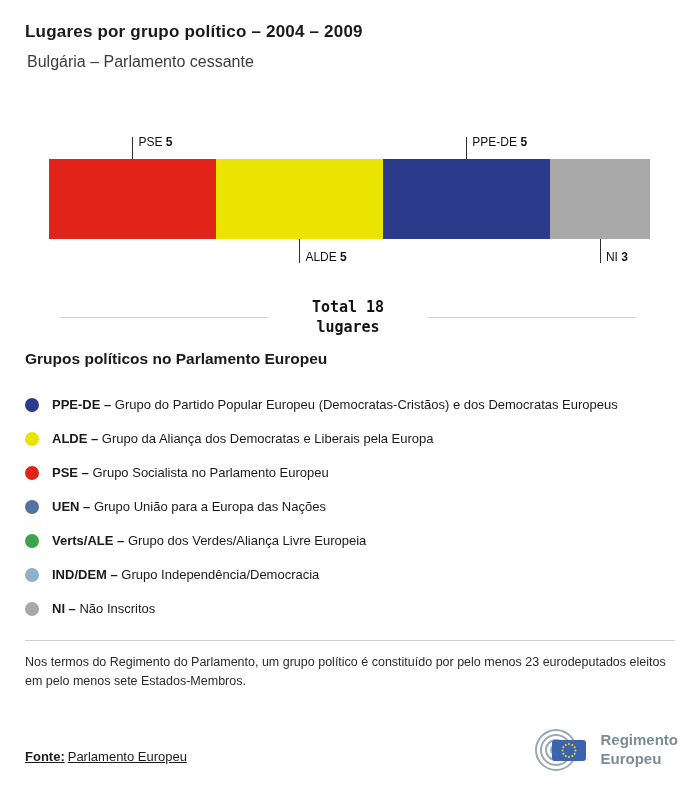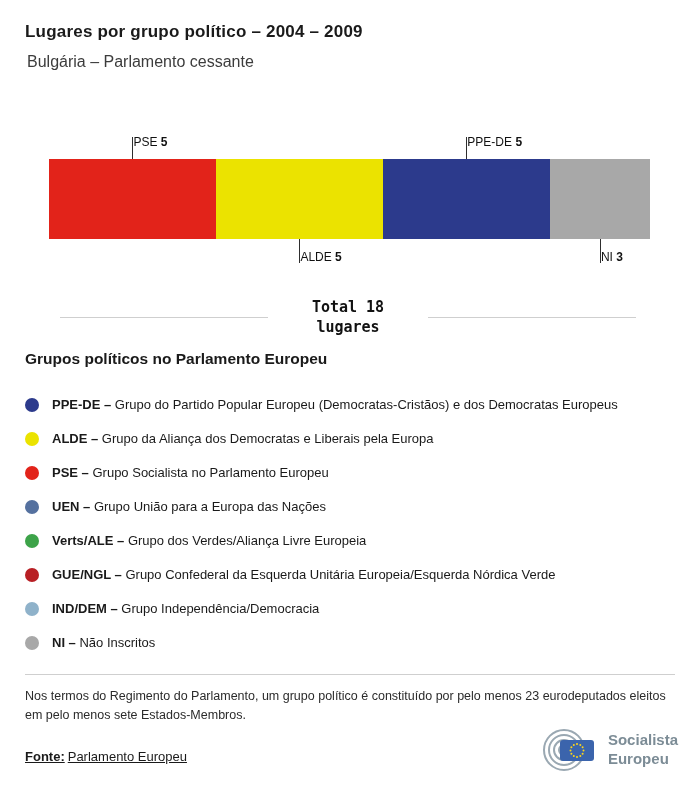--- a/index.html
+++ b/index.html
@@ -10,21 +10,21 @@
   .subtitle { margin:11px 0 0 27px; font-size:16px; font-weight:normal; color:#3c3c3c; }
 
   
   .chart { position:relative; margin:66px 50px 0 49px; }
   .labels-above { position:relative; height:22px; }
   .stacked-bar { display:flex; width:100%; height:80px; }
   .segment { height:100%; }
   .labels-below { position:relative; height:24px; }
   .seg-label { position:absolute; top:0; bottom:0; display:flex; }
   .seg-label .tick { width:1px; height:100%; background:#2e2e2e; flex:none; }
-  .seg-label .lab-text { font-size:12px; white-space:nowrap; color:#111; }
+  .seg-label .lab-text { margin-left:5px; font-size:12px; white-space:nowrap; color:#111; }
   .seg-label.above .lab-text { align-self:flex-start; margin-top:-2px; }
   .seg-label.below .lab-text { align-self:flex-end; margin-bottom:-1px; }
   .seg-label .lab-text b { font-weight:bold; }
 
   
   .total-row { display:flex; align-items:center; margin:34px 64px 0 60px; }
   .rule { flex:1; height:1px; background:#cfcfcf; }
   .total-text { margin:0 44px; font-family:"DejaVu Sans Mono", monospace; font-weight:bold;
                 font-size:15px; line-height:1.35; text-align:center; color:#111; }
 
@@ -109,24 +109,20 @@
       </div>
       <div class="legend-row">
         <span class="dot" style="background: rgb(85, 113, 159);"></span>
         <span class="legend-text"><b>UEN – </b>Grupo União para a Europa das Nações</span>
       </div>
       <div class="legend-row">
         <span class="dot" style="background: rgb(61, 163, 73);"></span>
         <span class="legend-text"><b>Verts/ALE – </b>Grupo dos Verdes/Aliança Livre Europeia</span>
       </div>
       <div class="legend-row">
-        <span class="dot" style="background: rgb(184, 31, 36);"></span>
-        <span class="legend-text"><b>GUE/NGL – </b>Grupo Confederal da Esquerda Unitária Europeia/Esquerda Nórdica Verde</span>
-      </div>
-      <div class="legend-row">
         <span class="dot" style="background: rgb(143, 178, 202);"></span>
         <span class="legend-text"><b>IND/DEM – </b>Grupo Independência/Democracia</span>
       </div>
       <div class="legend-row">
         <span class="dot" style="background: rgb(168, 168, 168);"></span>
         <span class="legend-text"><b>NI – </b>Não Inscritos</span>
       </div>
     </div>
 
   <hr class="note-divider">
@@ -154,19 +150,19 @@
           <circle cx="46.3" cy="30.1" r="1"></circle>
           <circle cx="43" cy="31" r="1"></circle>
           <circle cx="39.8" cy="30.1" r="1"></circle>
           <circle cx="37.4" cy="27.8" r="1"></circle>
           <circle cx="36.5" cy="24.5" r="1"></circle>
           <circle cx="37.4" cy="21.3" r="1"></circle>
           <circle cx="39.8" cy="18.9" r="1"></circle>
         </g>
       </svg>
       <div class="logo-text">
-        <div>Socialista</div>
+        <div>Regimento</div>
         <div>Europeu</div>
       </div>
     </div>
   </div>
 
 </div>
 
 </body></html>

